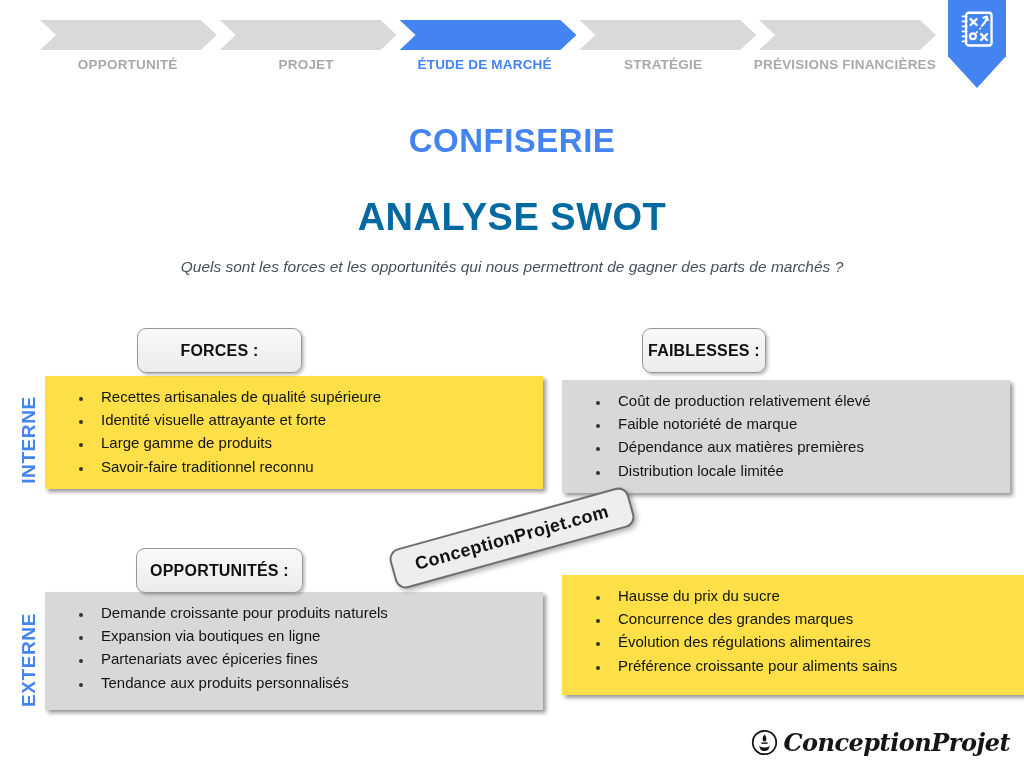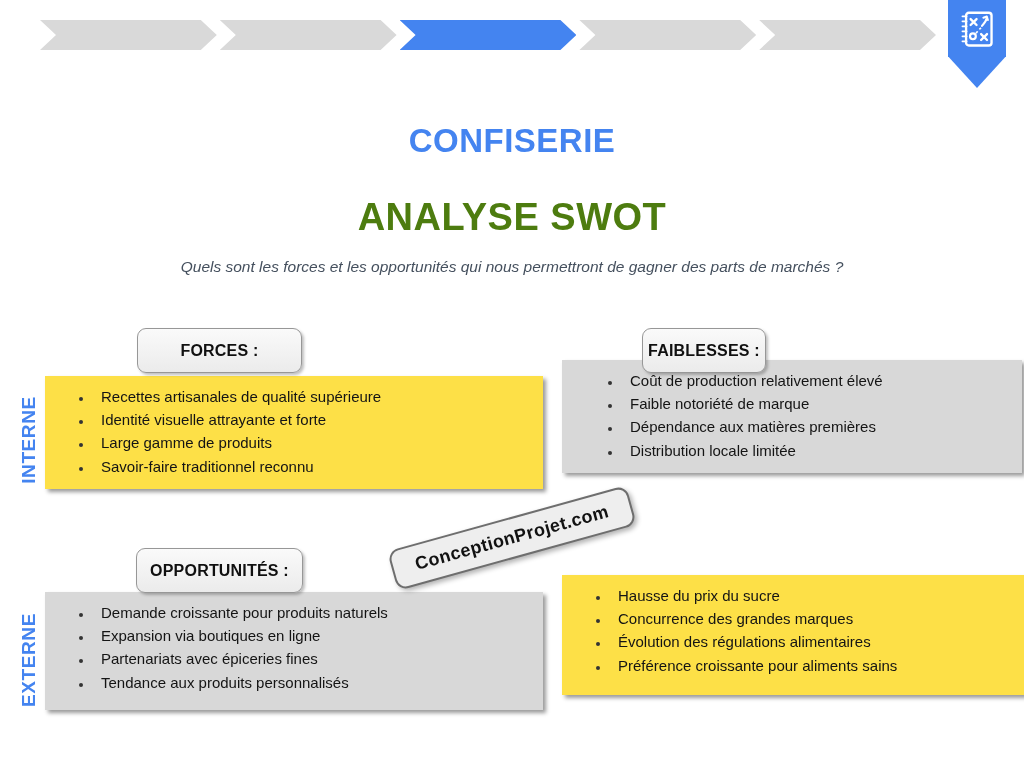--- a/index.html
+++ b/index.html
@@ -18,39 +18,39 @@
   .navlabel.active { color:#4484f0; }
   
   .pennant { position:absolute; left:948px; top:0; width:58px; height:88px; background:#4484f0;
     clip-path:polygon(0 0, 100% 0, 100% 64%, 50% 100%, 0 64%);
     display:flex; justify-content:center; }
   .pennant svg { margin-top:7px; }
   
   .title-main { position:absolute; top:122px; left:0; width:1024px; margin:0; text-align:center;
     font-size:33px; font-weight:bold; color:#4484f0; letter-spacing:.5px; }
   .title-sub { position:absolute; top:196px; left:0; width:1024px; margin:0; text-align:center;
-    font-size:38px; font-weight:bold; color:#4d7c0f; letter-spacing:.5px; }
+    font-size:38px; font-weight:bold; color:#0369a1; letter-spacing:.5px; }
   .question { position:absolute; left:0; width:1024px; margin:0; text-align:center;
     font-style:italic; font-size:15.5px; color:#45505e; }
   .q1 { top:258px; } .q2 { top:289px; }
   
   .quad-header { position:absolute; height:45px; box-sizing:border-box;
     background:linear-gradient(#fafafa,#ebebeb); border:1px solid #979797; border-radius:9px;
     box-shadow:2px 2px 3px rgba(0,0,0,.25); display:flex; align-items:center; justify-content:center;
     font-size:16px; font-weight:bold; color:#101010; letter-spacing:.2px; z-index:2; }
   #forces-header       { left:137px; top:328px; width:165px; }
   #faiblesses-header   { left:642px; top:328px; width:124px; }
   #opportunites-header { left:136px; top:548px; width:167px; }
   #menaces-header      { left:644px; top:548px; width:148px; }
   
   .quad-box { position:absolute; box-shadow:3px 3px 4px rgba(0,0,0,.4); z-index:1; }
   .tone-blue { background:#fde047; }
   .tone-gray { background:#d8d8d8; }
   #forces-box       { left:45px;  top:376px; width:498px; height:113px; }
-  #faiblesses-box   { left:562px; top:360px; width:448px; height:113px;padding-left:12px; }
+  #faiblesses-box   { left:562px; top:380px; width:448px; height:113px; }
   #opportunites-box { left:45px;  top:592px; width:498px; height:118px; }
   #menaces-box      { left:562px; top:575px; width:512px; height:120px; }
   .quad-box ul { margin:0; padding:9px 8px 0 48px; list-style:disc; }
   .quad-box li { font-size:15px; line-height:23.2px; color:#141414; padding-left:8px; }
   .quad-box li::marker { color:#333; font-size:12px; }
   
   .axis-label { position:absolute; transform:translate(-50%,-50%) rotate(-90deg);
     font-weight:bold; font-size:19px; color:#4484f0; letter-spacing:.6px; white-space:nowrap; }
   #interne { left:29px; top:440px; }
   #externe { left:29px; top:660px; }
@@ -69,20 +69,27 @@
 <body>
 
 <div class="slide">
 
   <div class="chevrons">
     <div class="chev"></div>
     <div class="chev"></div>
     <div class="chev active"></div>
     <div class="chev"></div>
     <div class="chev"></div>
+  </div>
+  <div class="navlabels">
+    <div class="navlabel">OPPORTUNITÉ</div>
+    <div class="navlabel">PROJET</div>
+    <div class="navlabel active">ÉTUDE DE MARCHÉ</div>
+    <div class="navlabel">STRATÉGIE</div>
+    <div class="navlabel">PRÉVISIONS FINANCIÈRES</div>
   </div>
 
   <div class="pennant">
     <svg width="40" height="46" viewBox="0 0 44 48">
       <rect x="10" y="5" width="28" height="36" rx="3" fill="none" stroke="#ffffff" stroke-width="2.6"></rect>
       <g stroke="#ffffff" stroke-width="2" stroke-linecap="round">
         <line x1="6" y1="9" x2="10.5" y2="9"></line>
         <line x1="6" y1="14.5" x2="10.5" y2="14.5"></line>
         <line x1="6" y1="20" x2="10.5" y2="20"></line>
         <line x1="6" y1="25.5" x2="10.5" y2="25.5"></line>
@@ -150,14 +157,23 @@
       </ul>
   </div>
 
   <div class="axis-label" id="interne">INTERNE</div>
   <div class="axis-label" id="externe">EXTERNE</div>
 
   <div class="watermark">
     <span>ConceptionProjet.com</span>
   </div>
 
+  <div class="footer-logo">
+    <svg width="27" height="27" viewBox="0 0 26 26">
+      <circle cx="13" cy="13" r="11.3" fill="none" stroke="#141414" stroke-width="1.7"></circle>
+      <path d="M13 5.3 c1.9 1.9 2.2 4.3 1.3 6.4 h-2.6 c-0.9 -2.1 -0.6 -4.5 1.3 -6.4 z" fill="#141414"></path>
+      <line x1="10" y1="13.6" x2="16" y2="13.6" stroke="#141414" stroke-width="1.4"></line>
+      <path d="M7.6 15.8 c2.2 2.6 8.6 2.6 10.8 0 l-1.8 4.2 c-2.3 1.7 -4.9 1.7 -7.2 0 z" fill="#141414"></path>
+    </svg>
+    <span class="footer-logo-text">ConceptionProjet</span>
+  </div>
 
 </div>
 
 </body></html>

